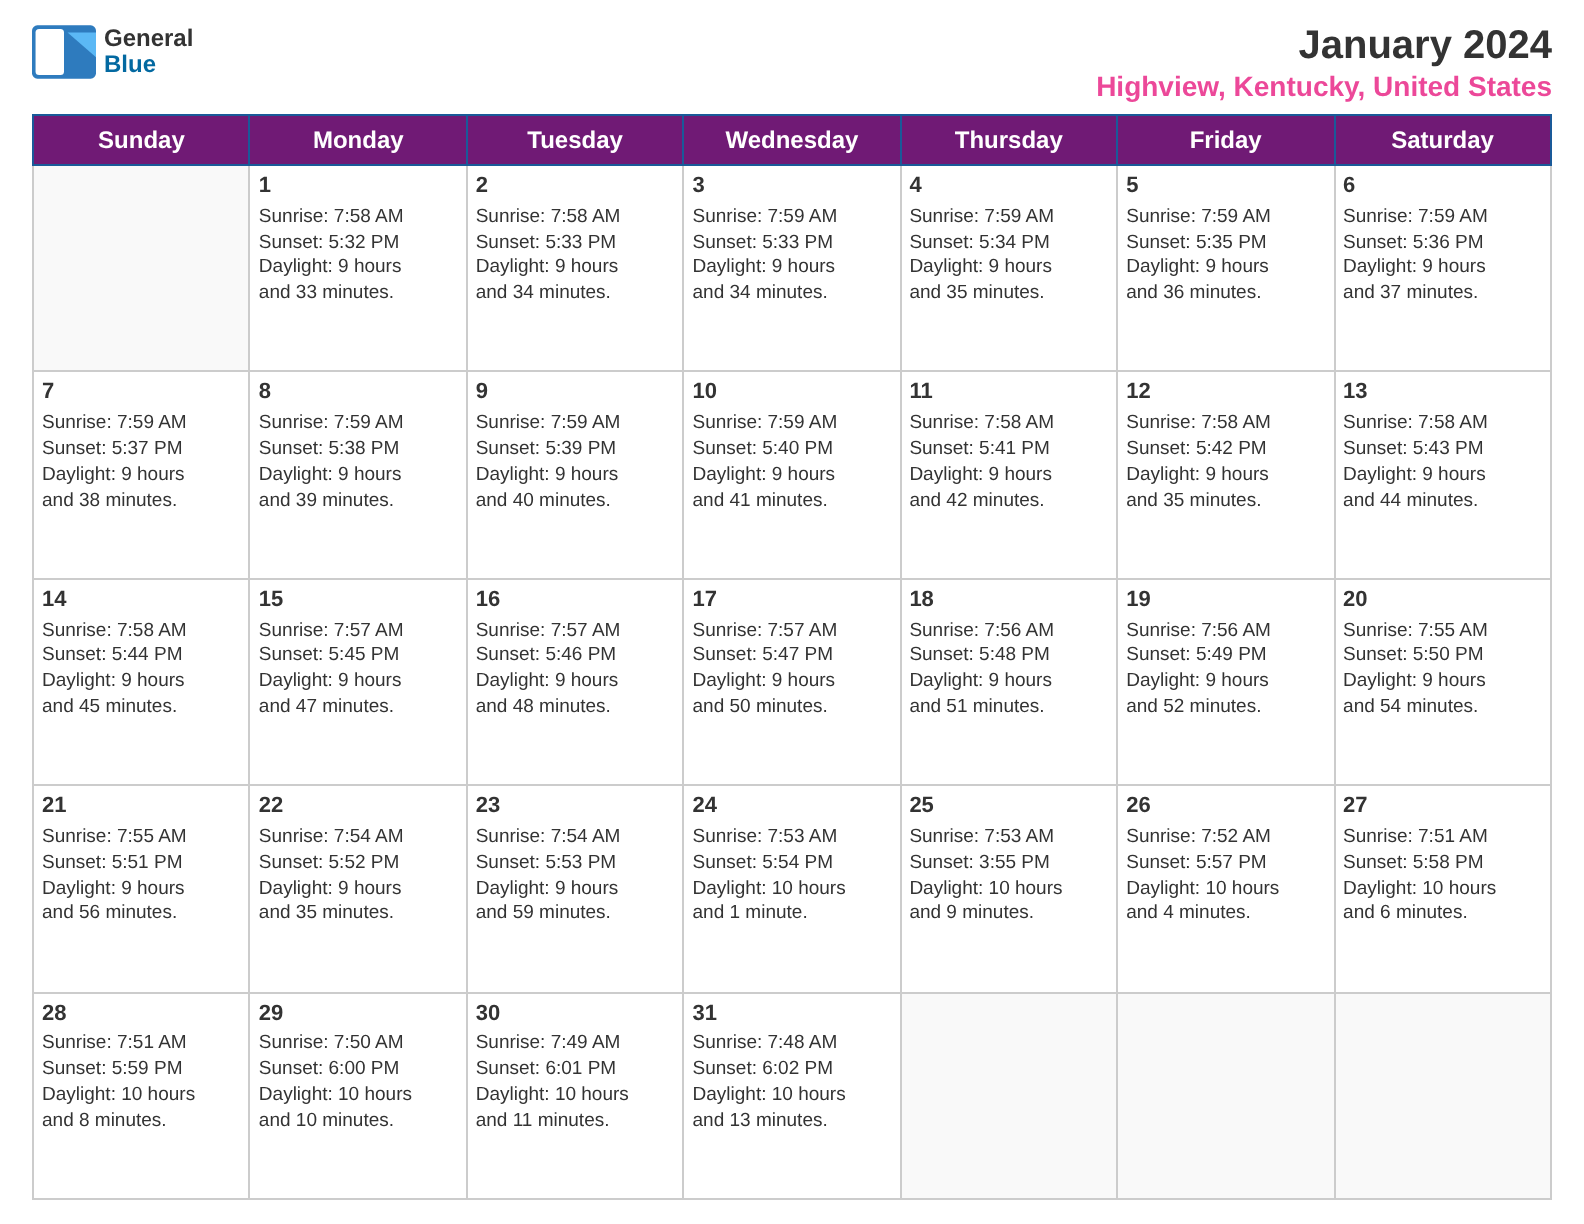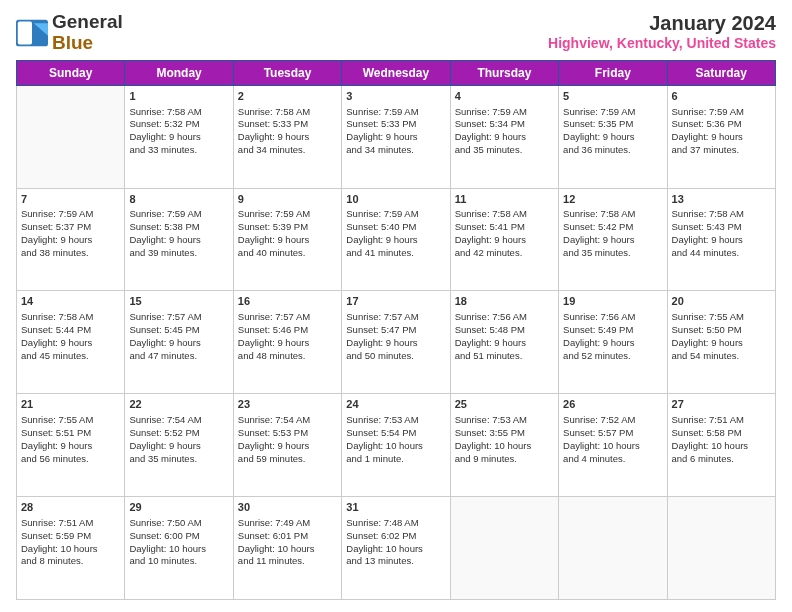--- a/index.html
+++ b/index.html
@@ -24,26 +24,26 @@
       margin-bottom: 6px;
     }
     .logo {
       display: flex;
       align-items: center;
       gap: 4px;
     }
     .logo-text {
       display: flex;
       flex-direction: column;
-      font-size: 19px;
+      font-size: 12px;
       font-weight: bold;
       line-height: 1.1;
     }
     .logo-text span:first-child { color: #333; }
-    .logo-text span:last-child { color: #a16207; }
+    .logo-text span:last-child { color: #0369a1; }
     .logo-icon {
       width: 32px;
       height: 28px;
     }
     .title-block {
       text-align: right;
     }
     .title-block h1 {
       font-size: 20px;
       font-weight: bold;
@@ -55,21 +55,21 @@
       font-weight: bold;
     }
     .calendar {
       flex: 1;
       border: 1px solid #ccc;
       border-collapse: collapse;
       width: 100%;
       table-layout: fixed;
     }
     .calendar th {
-      background: #a21caf;
+      background: #701a75;
       color: #fff;
       font-size: 12px;
       font-weight: bold;
       text-align: center;
       padding: 5px 14px;
       border: 1px solid #1a5a99;
       margin-left: 24px;
     }
     .calendar td {
       border: 1px solid #ccc;

